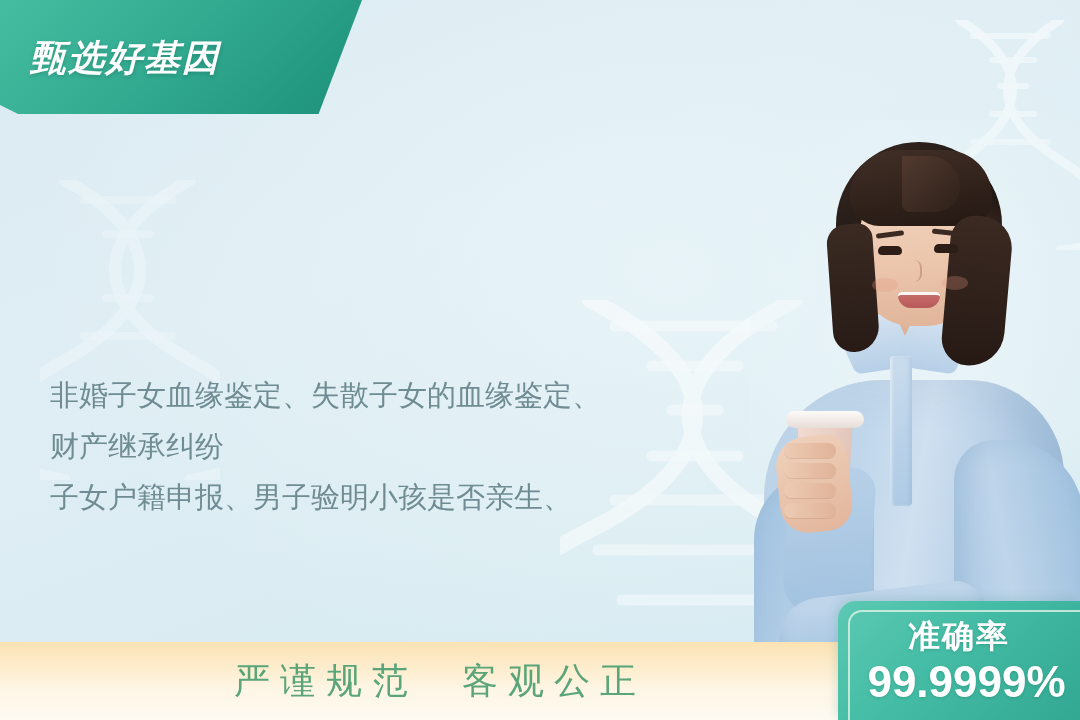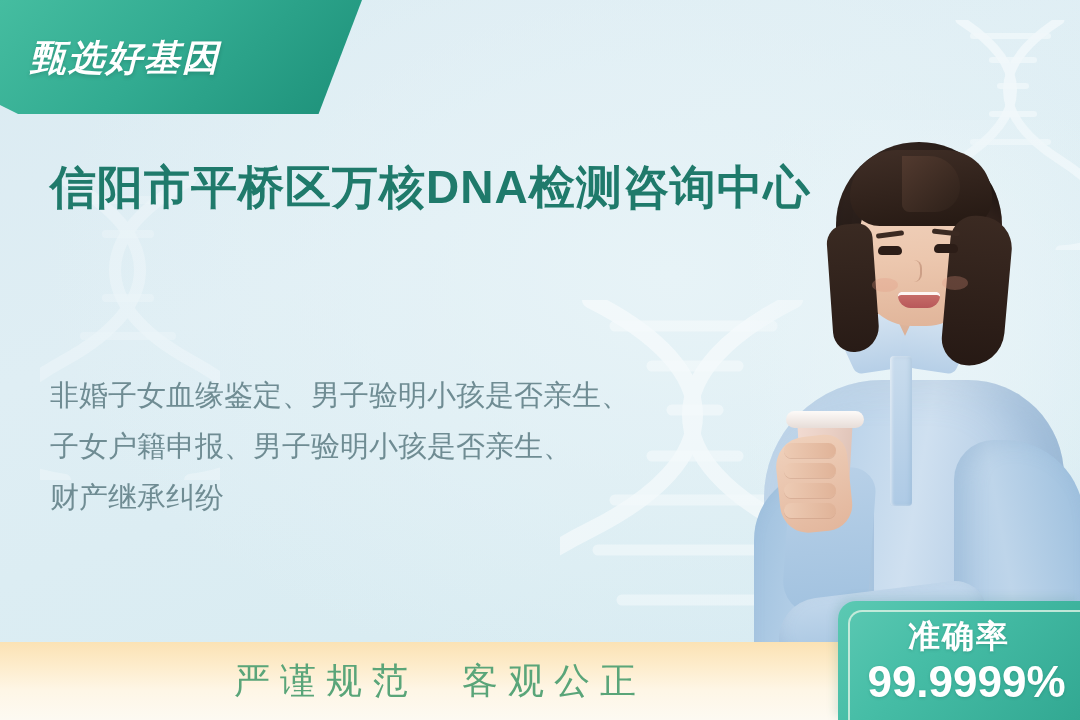--- a/index.html
+++ b/index.html
@@ -302,26 +302,25 @@
     <div class="hand"></div>
     <div class="finger f1"></div>
     <div class="finger f2"></div>
     <div class="finger f3"></div>
     <div class="finger f4"></div>
   </div>
 
   <div id="logo-banner"></div>
   <div id="logo-text">甄选好基因</div>
 
-  <div id="headline">信阳市平桥区万核DNA检测咨询中心</div>
 
   <div id="services">
-    <div class="line">非婚子女血缘鉴定、男子验明小孩是否亲生、</div>
+    <div class="line">非婚子女血缘鉴定、失散子女的血缘鉴定、</div>
+    <div class="line">财产继承纠纷</div>
     <div class="line">子女户籍申报、男子验明小孩是否亲生、</div>
-    <div class="line">财产继承纠纷</div>
   </div>
 
   <div id="slogan-bar">
     <div id="slogan-text">
       <span>严谨规范</span>
       <span>客观公正</span>
     </div>
   </div>
 
   <div id="accuracy-badge">

